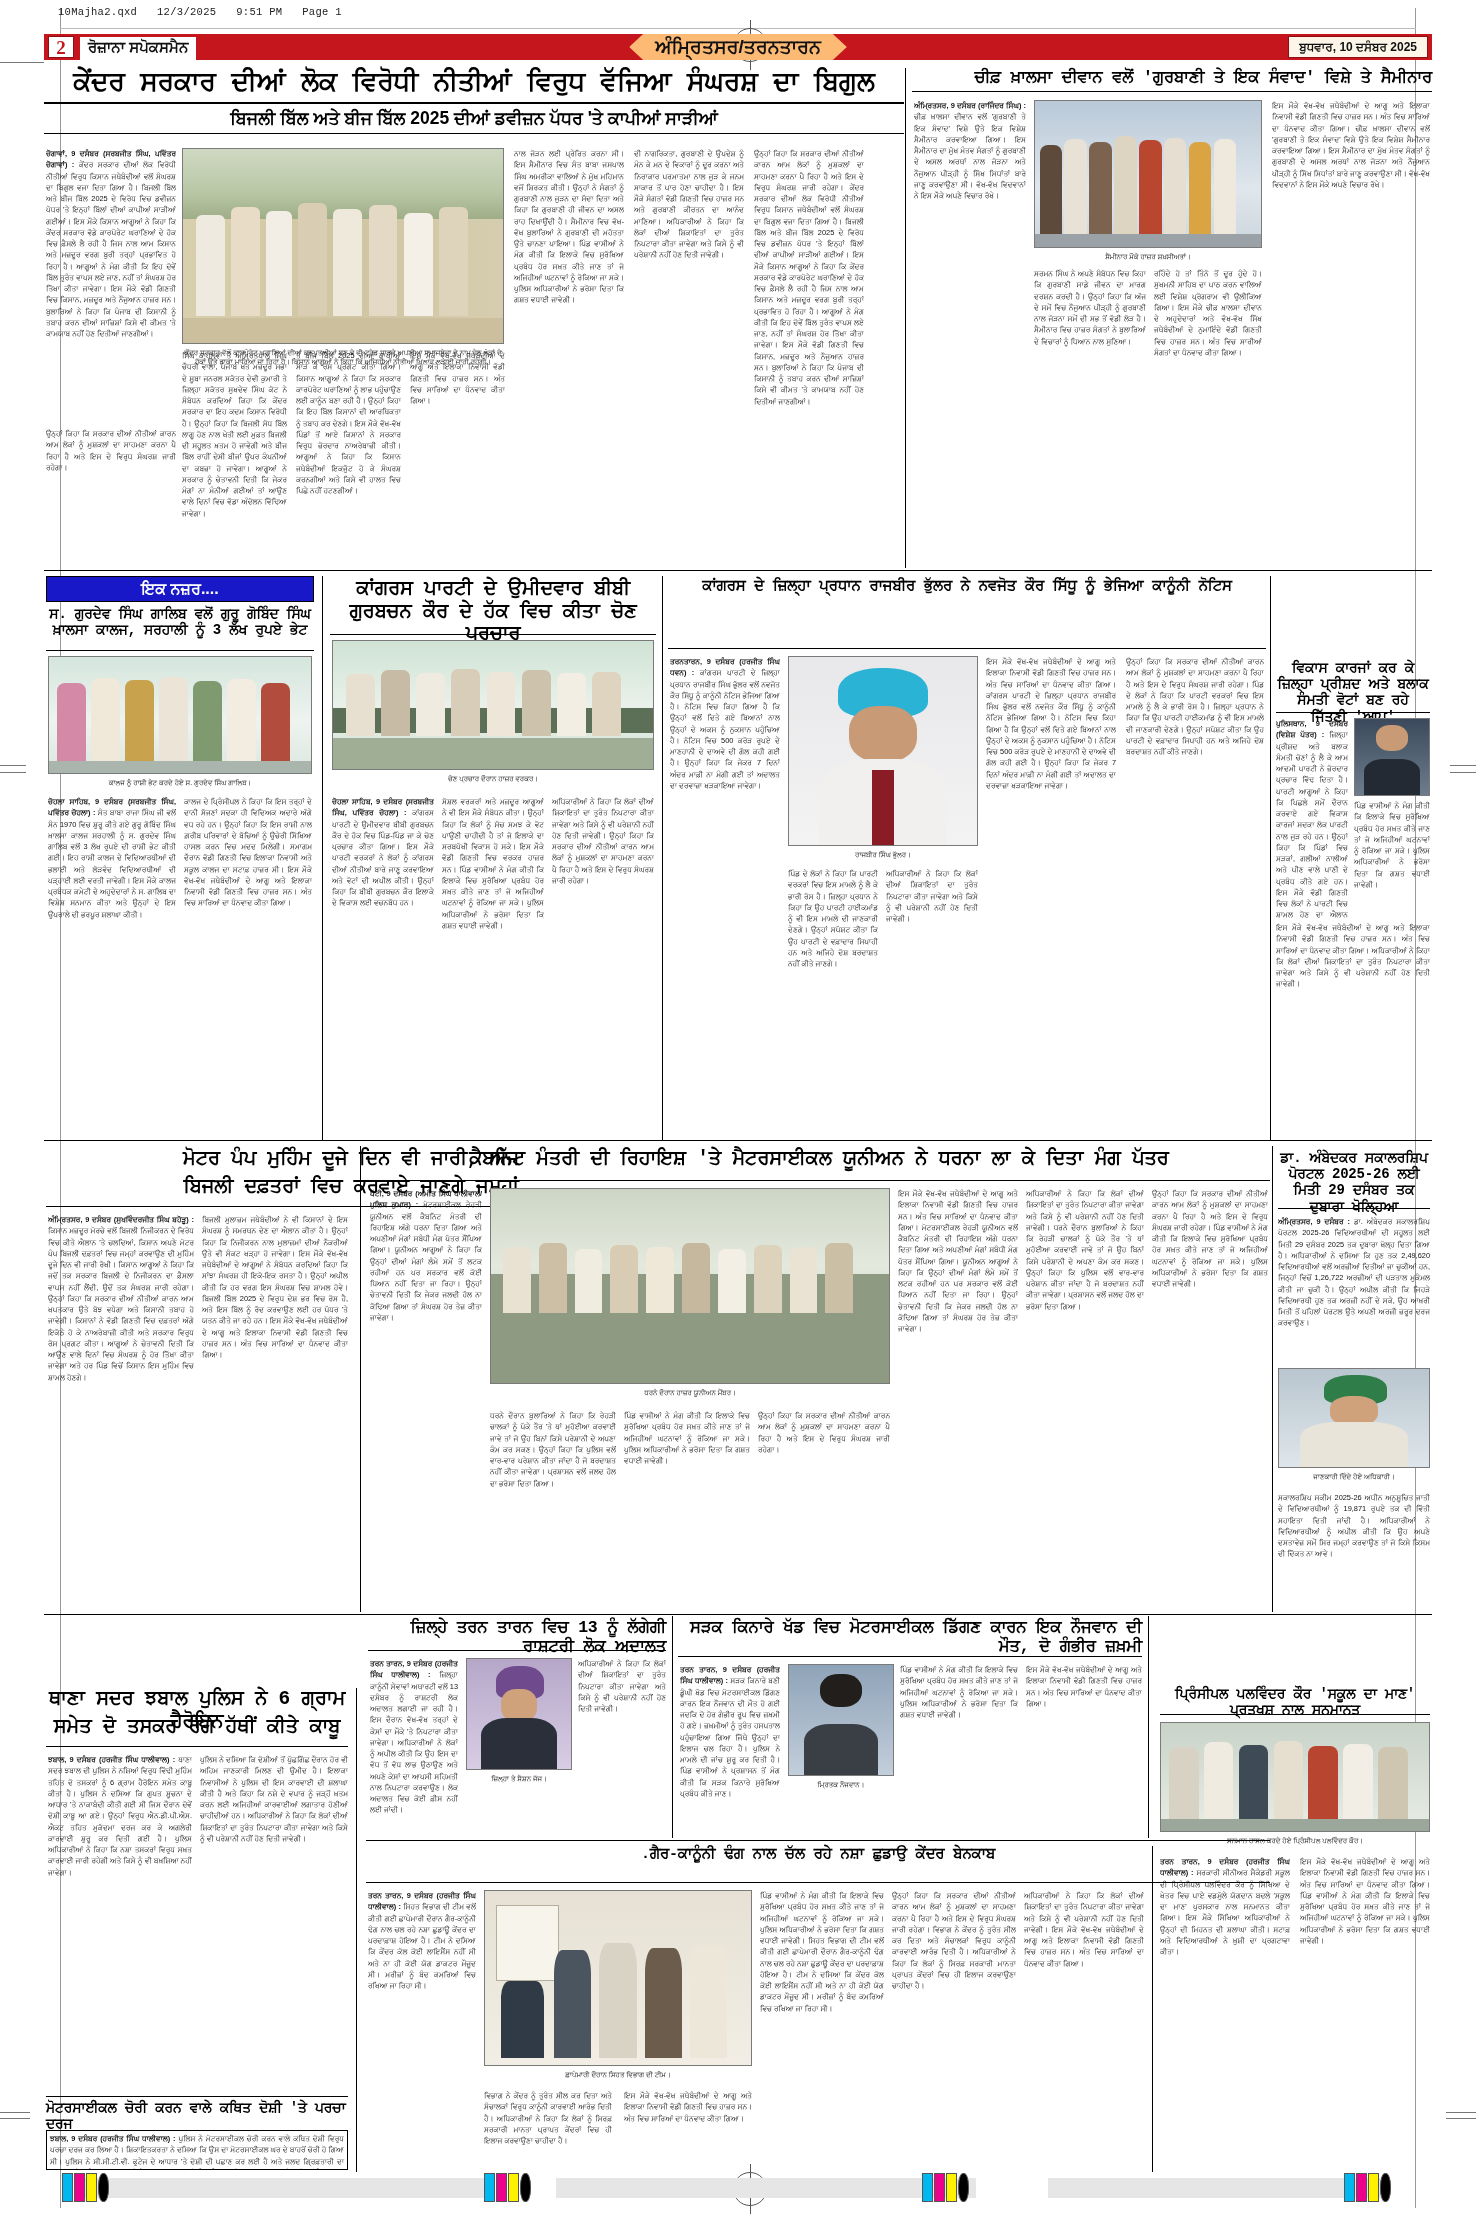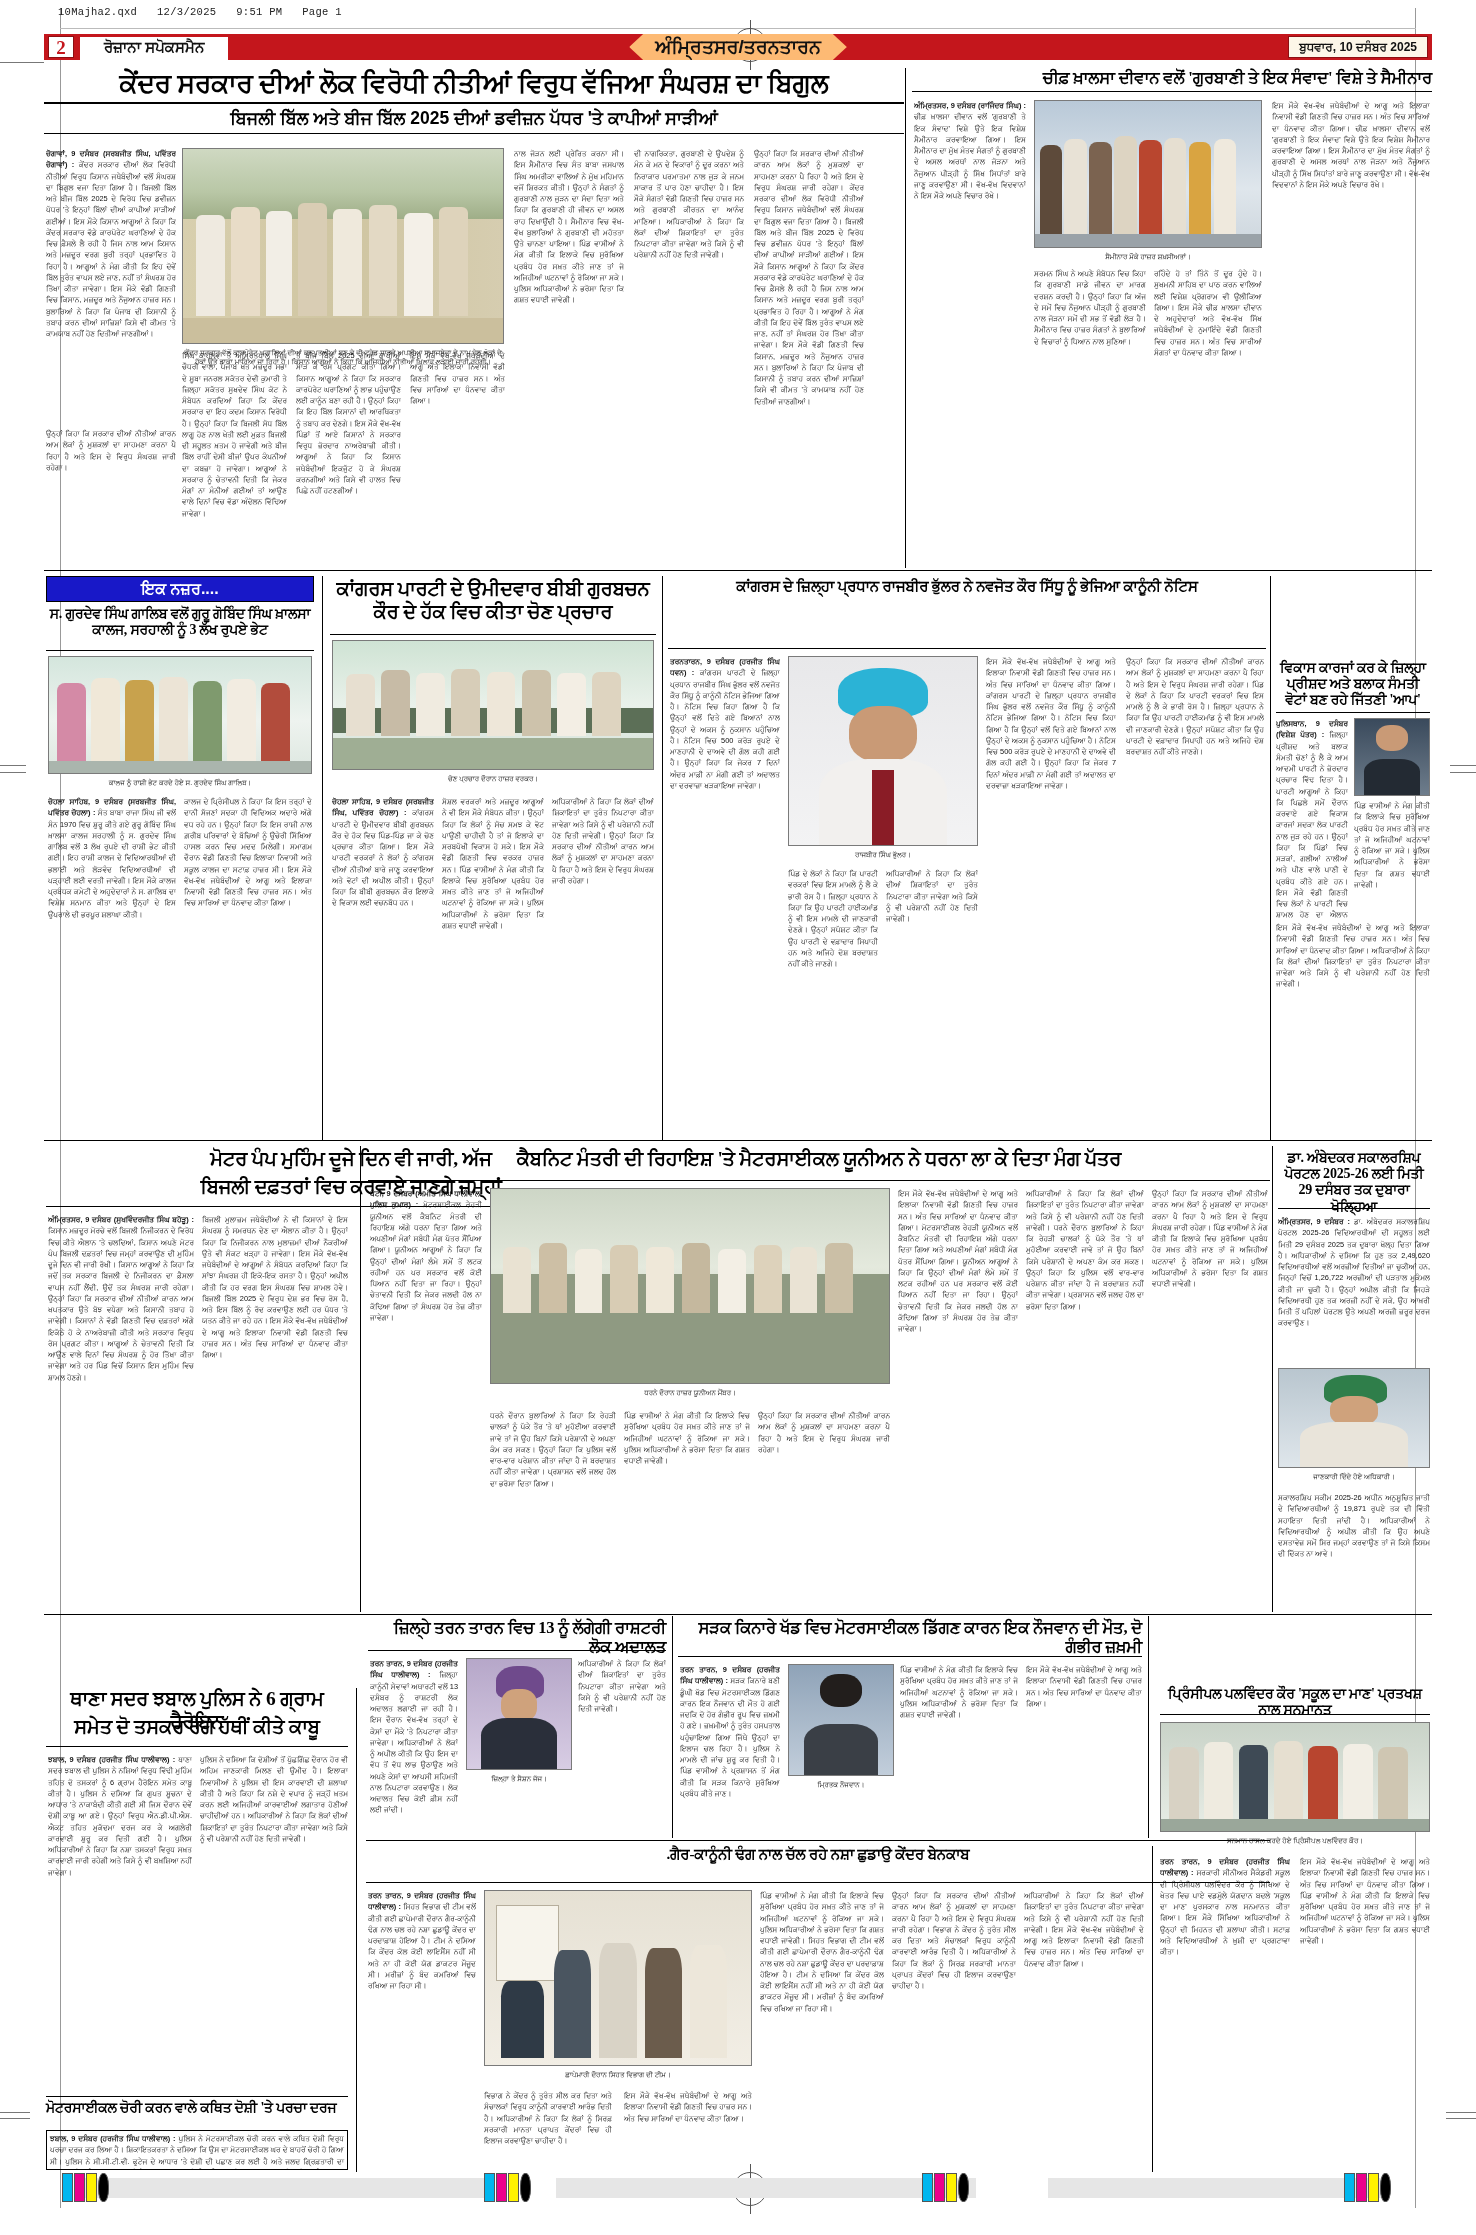--- a/index.html
+++ b/index.html
@@ -48,38 +48,38 @@
     background:#c4161c;
   }
   .mh-pagebox{
     position:absolute; left:4px; top:2px; width:26px; height:22px;
     background:#fff; border:1px solid #8d0f13; color:#c4161c;
     font-weight:bold; font-size:19px; line-height:21px; text-align:center;
     font-family:"Liberation Serif","DejaVu Serif",serif;
   }
   .mh-brand{
     position:absolute; left:36px; top:3px; height:29px;
-    background:#fff; padding:0 24px; color:#111;
+    background:#fff; padding:0 8px; color:#111;
     font-weight:bold; font-size:15px; line-height:20px; white-space:nowrap;
   }
   .mh-center{
     position:absolute; left:50%; transform:translateX(-50%); top:0px;
     background:#fdba74; height:26px; padding:0 26px;
     color:#111; font-weight:bold; font-size:19px; line-height:26px; white-space:nowrap;
     clip-path: polygon(14px 0, calc(100% - 14px) 0, 100% 50%, calc(100% - 14px) 100%, 14px 100%, 0 50%);
   }
   .mh-date{
     position:absolute; right:4px; top:2px; height:22px;
     background:#fdf6e8; border:1px solid #8d0f13; padding:0 10px;
     color:#111; font-weight:bold; font-size:12px; line-height:21px; white-space:nowrap;
   }
 
   
   .hl {
-    font-family:Liberation Serif, serif;
+    font-family:Liberation Mono, monospace;
     font-weight:bold; color:#000; text-align:center; line-height:1.16;
     letter-spacing:-.2px;
   }
   .hl-xl  { font-size:26.5px; }
   .hl-lg  { font-size:15px; }
   .hl-md  { font-size:19.5px; }
   .hl-sm  { font-size:16.5px;text-align:right; }
   .hl-xs  { font-size:14px; }
 
   .sub-hl { font-size:17.5px; font-weight:bold; text-align:center; line-height:1.2; }

